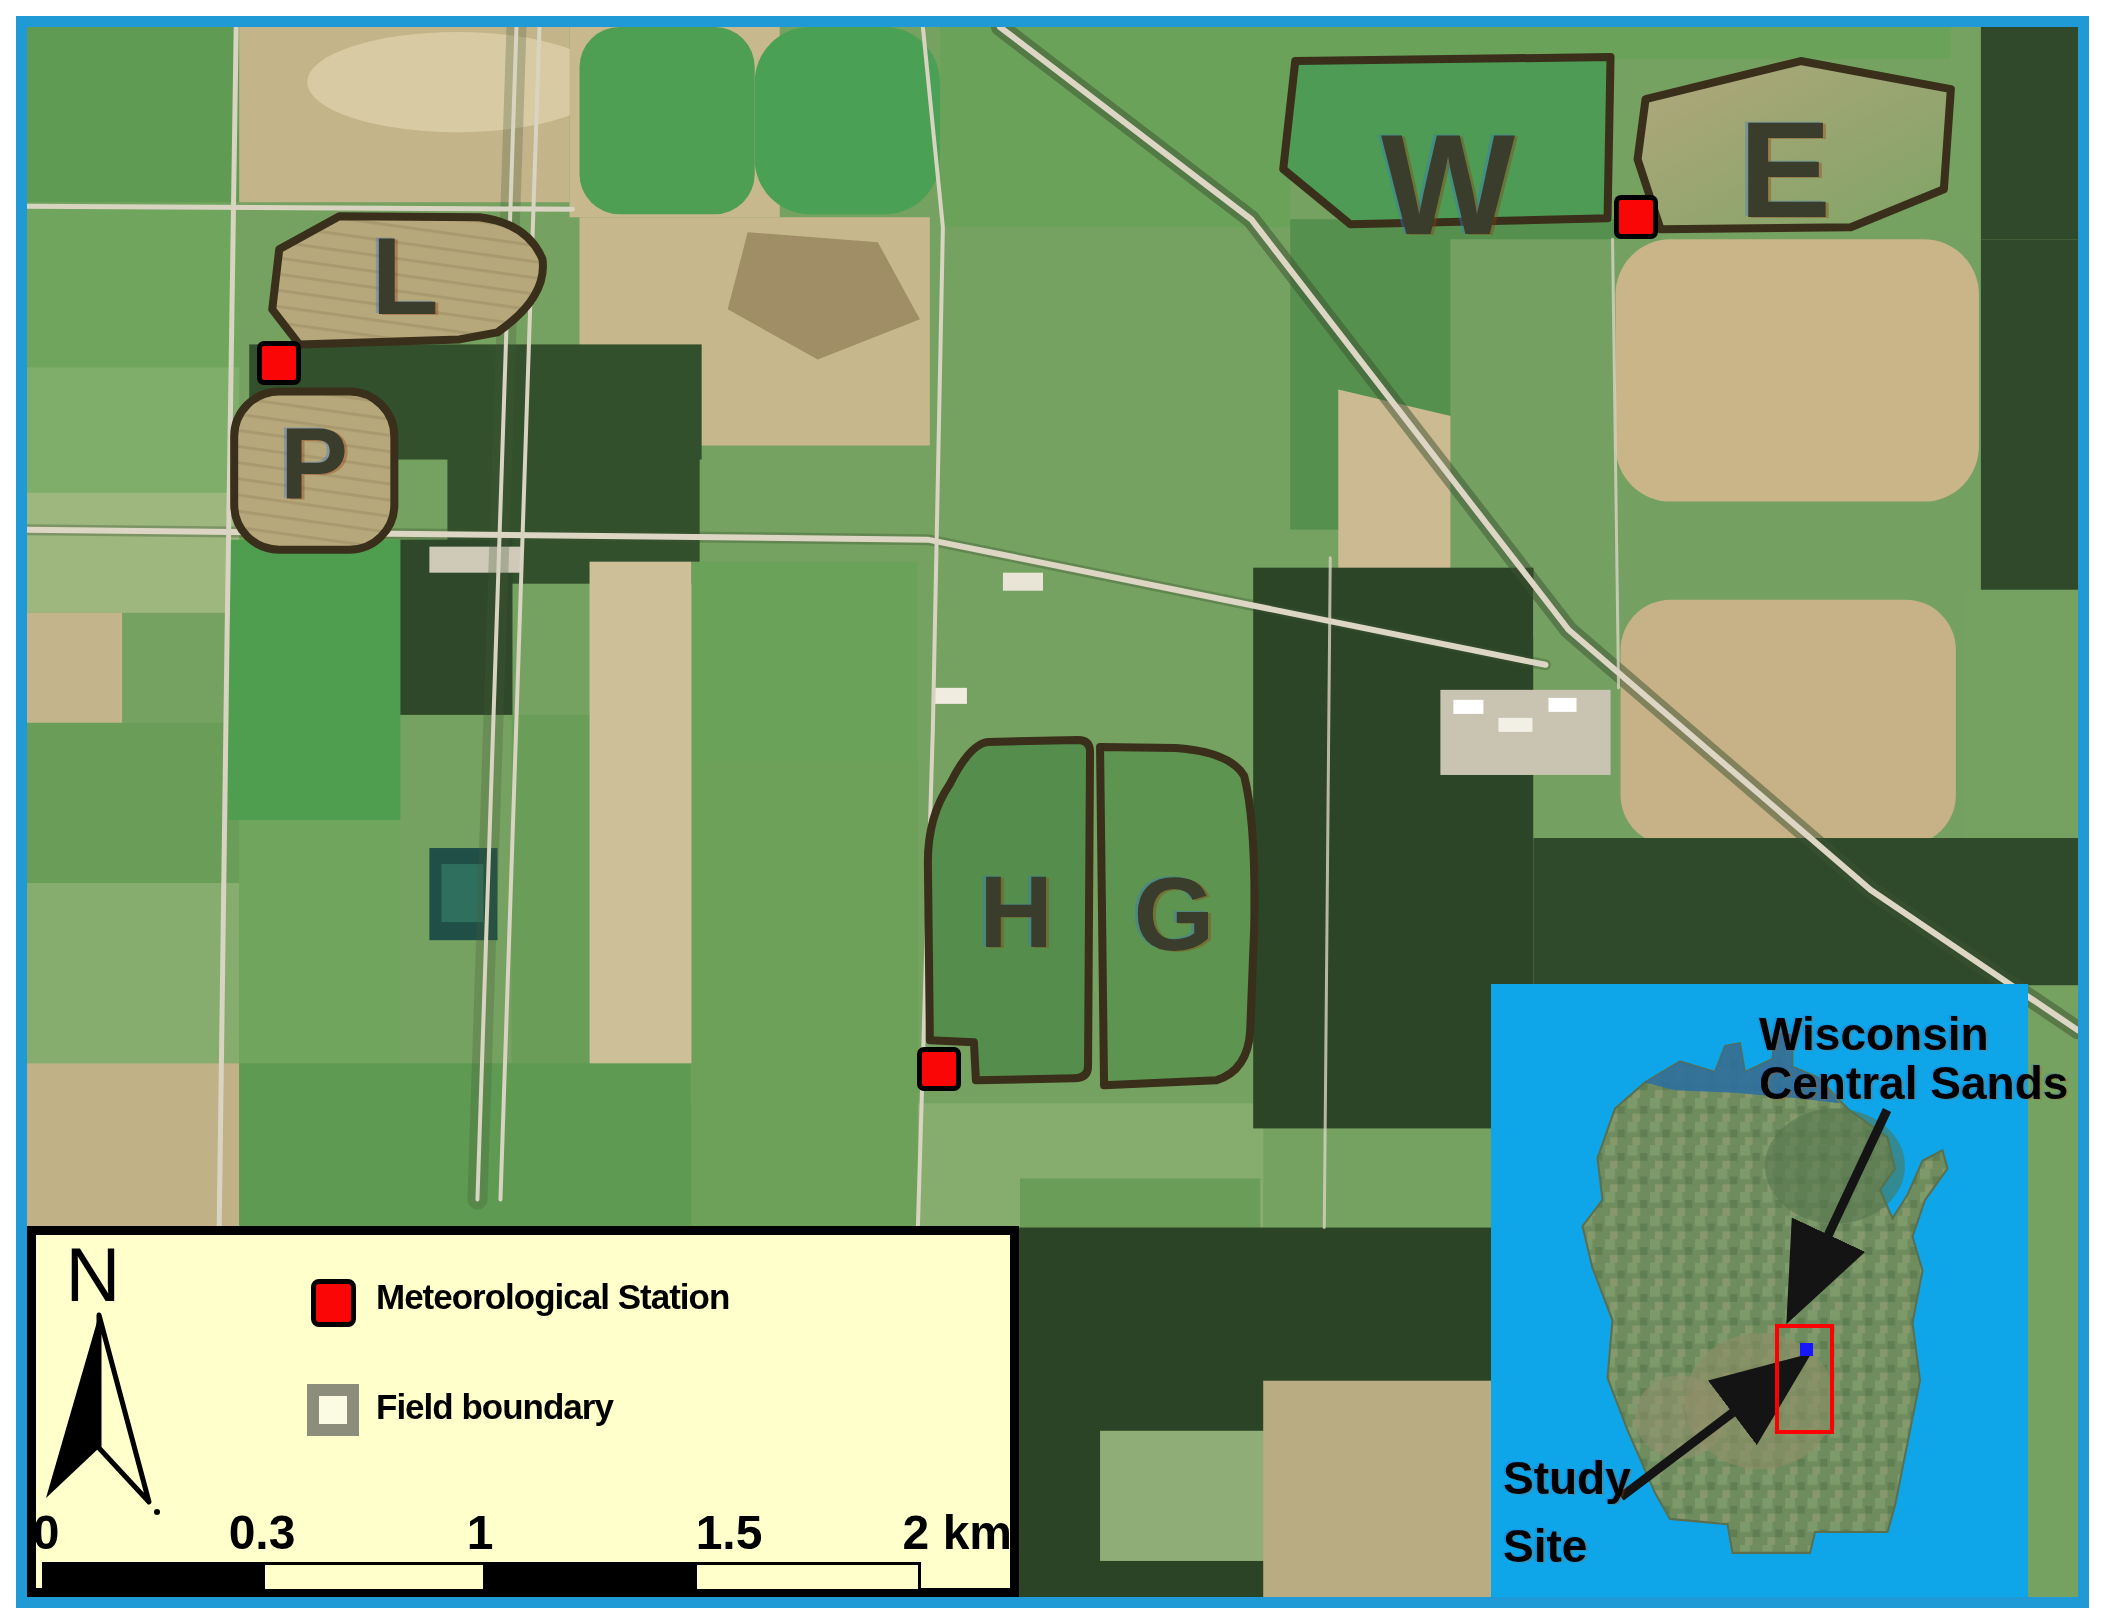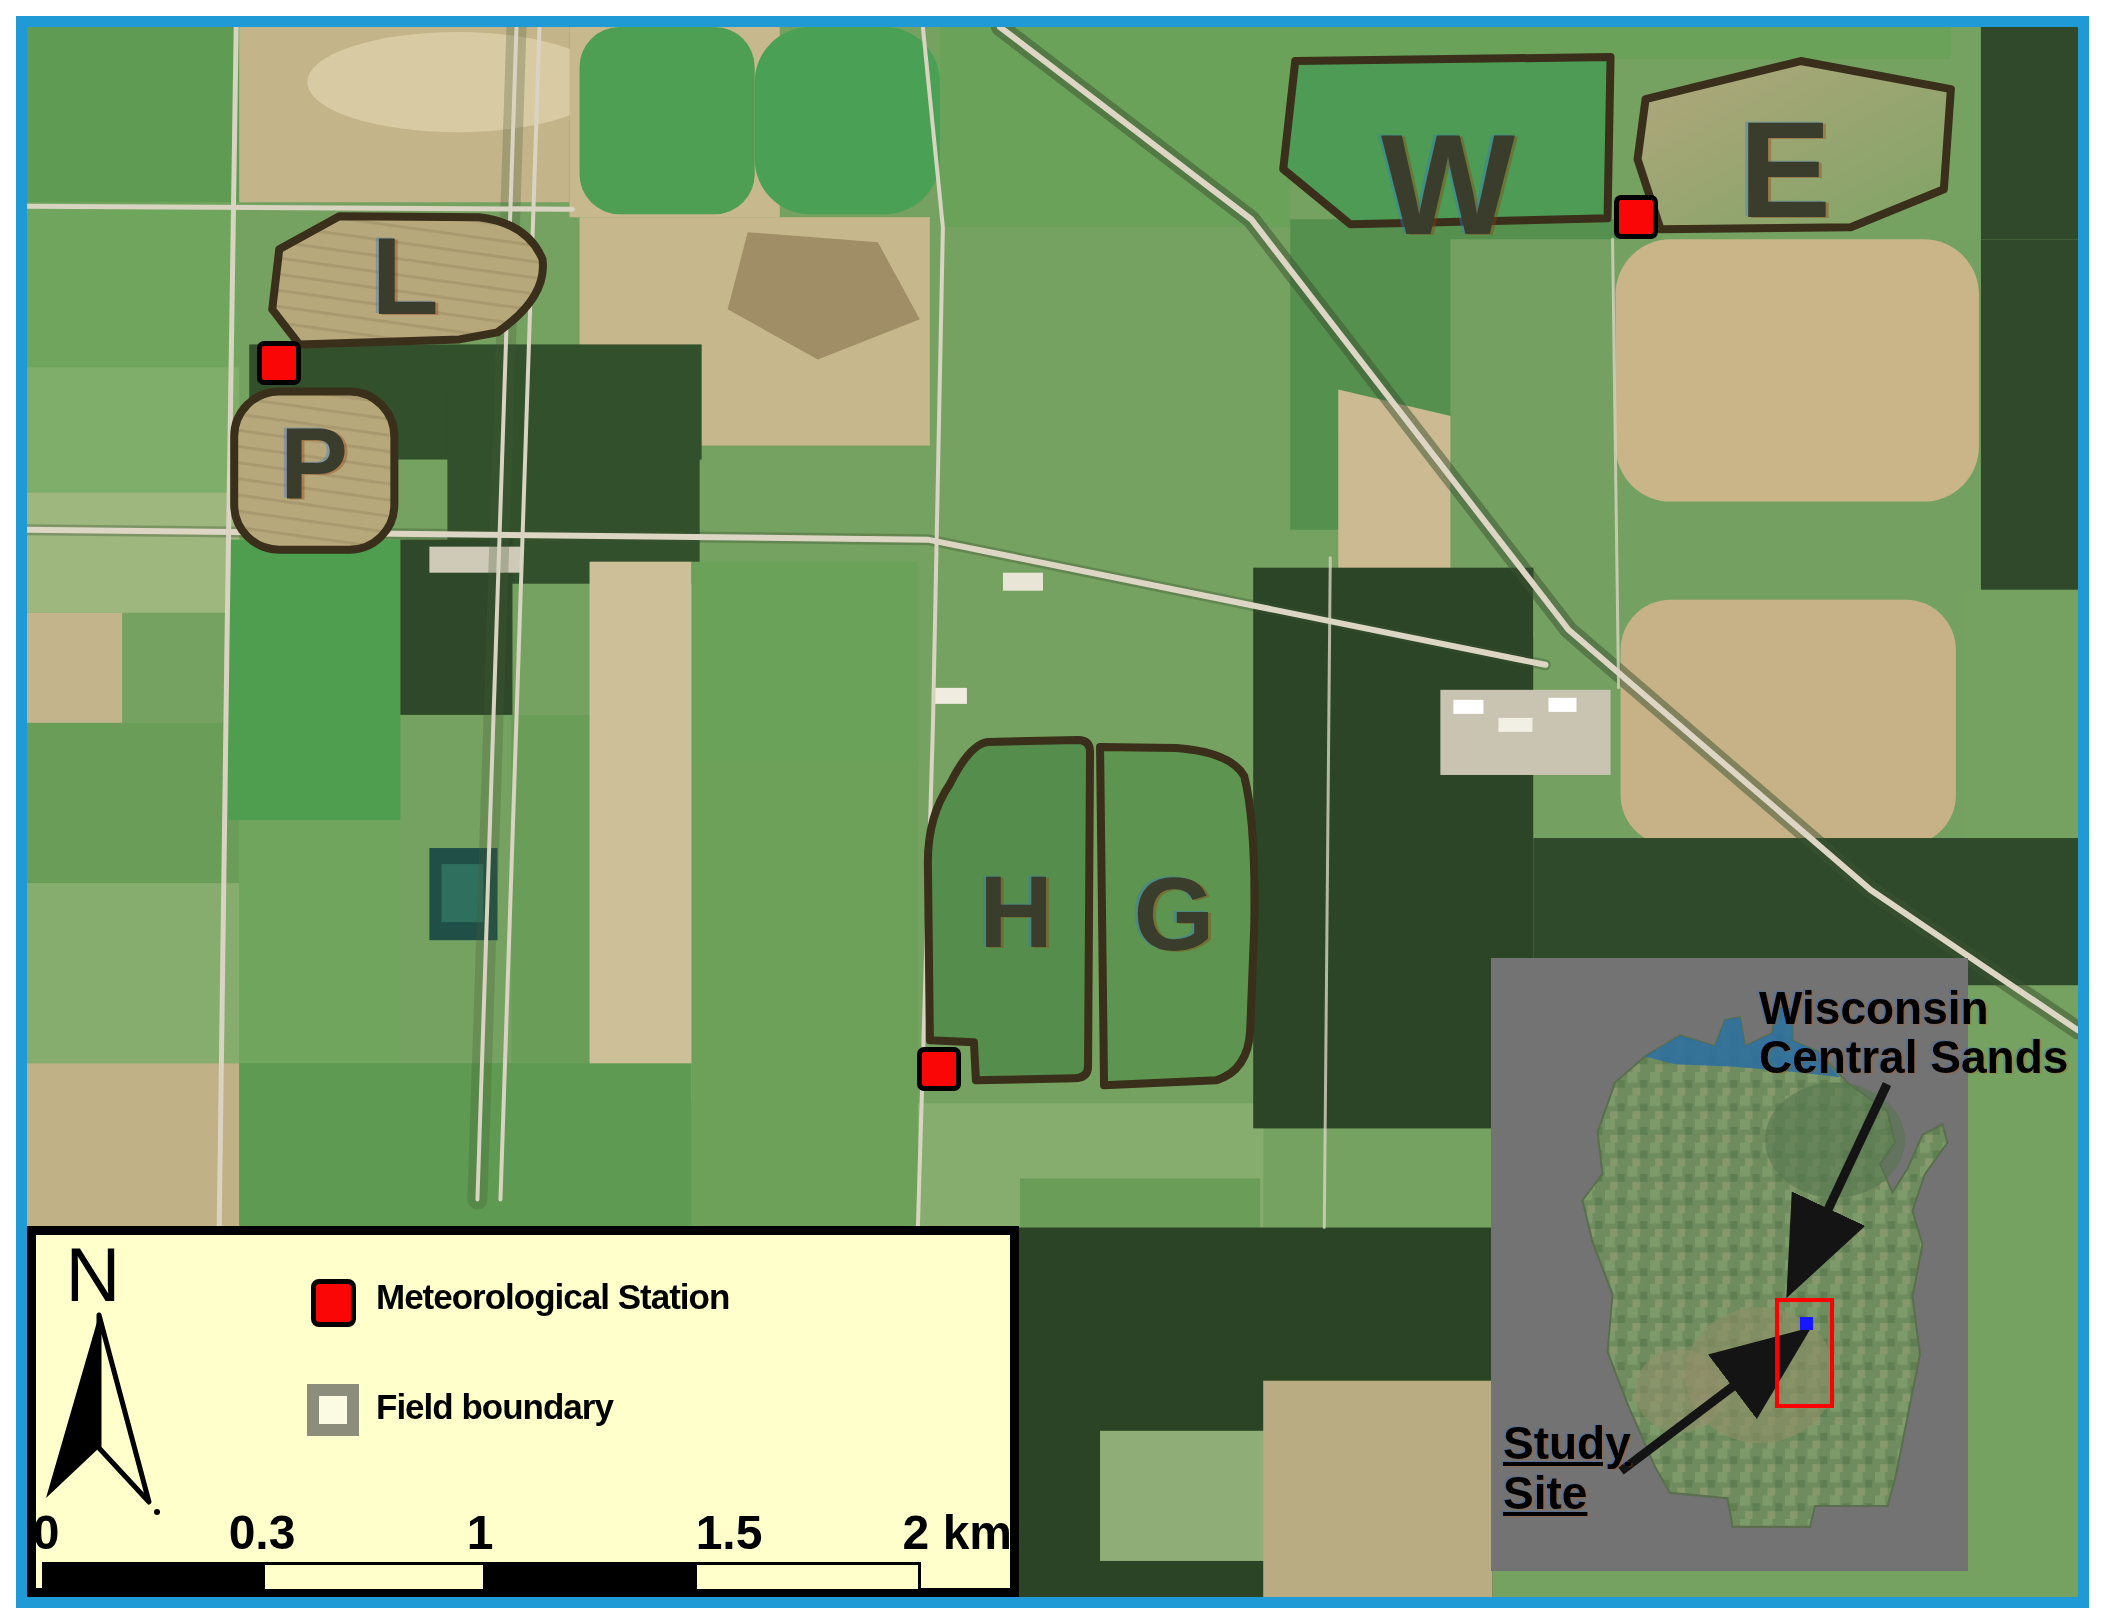--- a/index.html
+++ b/index.html
@@ -21,25 +21,25 @@
   .legend .swatch-boundary{position:absolute;left:271px;top:149px;width:52px;height:52px;
                            border:12px solid #8d8d7b;box-sizing:border-box;background:#fbfbe4;}
   .legend .item-label{position:absolute;left:340px;font-size:35px;font-weight:700;color:#000;letter-spacing:-1px;white-space:nowrap;}
   .legend .tick{position:absolute;top:270px;font-size:48px;font-weight:700;color:#000;transform:translateX(-50%);white-space:nowrap;}
   .legend .tick.last{transform:none;}
   .scalebar{position:absolute;left:6px;top:327px;width:879px;height:30px;border:3px solid #000;
             box-sizing:border-box;display:flex;}
   .scalebar .seg{height:100%;}
   .seg.dark{background:#000;}
   
-  .inset{position:absolute;left:1464px;top:931px;width:477px;height:613px;background:#737373;}
+  .inset{position:absolute;left:1464px;top:957px;width:537px;height:613px;background:#0ea5e9;}
   .inset .region-label{position:absolute;left:268px;top:26px;width:326px;font-size:46px;line-height:49px;
                        font-weight:700;color:#000;text-shadow:2px 1px 0 rgba(200,80,0,.25),-2px -1px 0 rgba(40,110,220,.3);}
-  .inset .site-label{position:absolute;left:12px;top:460px;width:180px;font-size:46px;line-height:50px;
-                     font-weight:700;color:#000;text-shadow:2px 1px 0 rgba(200,80,0,.25),-2px -1px 0 rgba(40,110,220,.3);text-decoration:underline;}
+  .inset .site-label{position:absolute;left:12px;top:460px;width:180px;font-size:46px;line-height:68px;
+                     font-weight:700;color:#000;text-shadow:2px 1px 0 rgba(200,80,0,.25),-2px -1px 0 rgba(40,110,220,.3);}
   .study-rect{position:absolute;left:284px;top:340px;width:59px;height:110px;border:4px solid #ff0000;box-sizing:border-box;}
   .site-dot{position:absolute;left:309px;top:359px;width:13px;height:13px;}
 </style>
 </head>
 <body>
 
 <div class="canvas">
   <div class="frame" style="border-color: rgb(31, 154, 214);">
     <div class="map">
 

